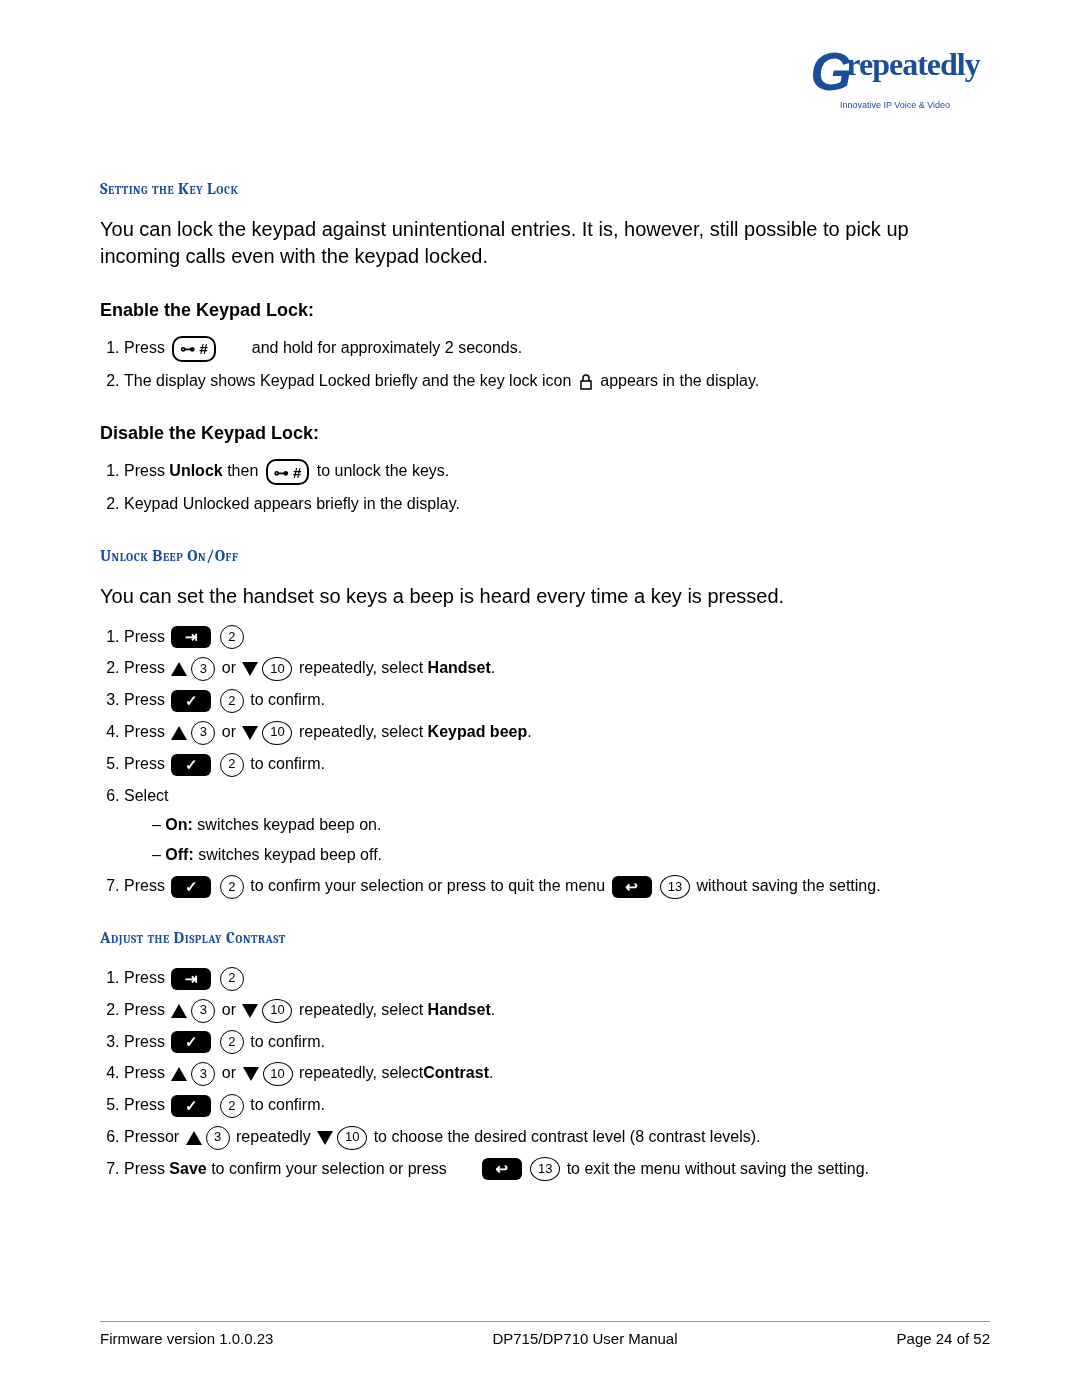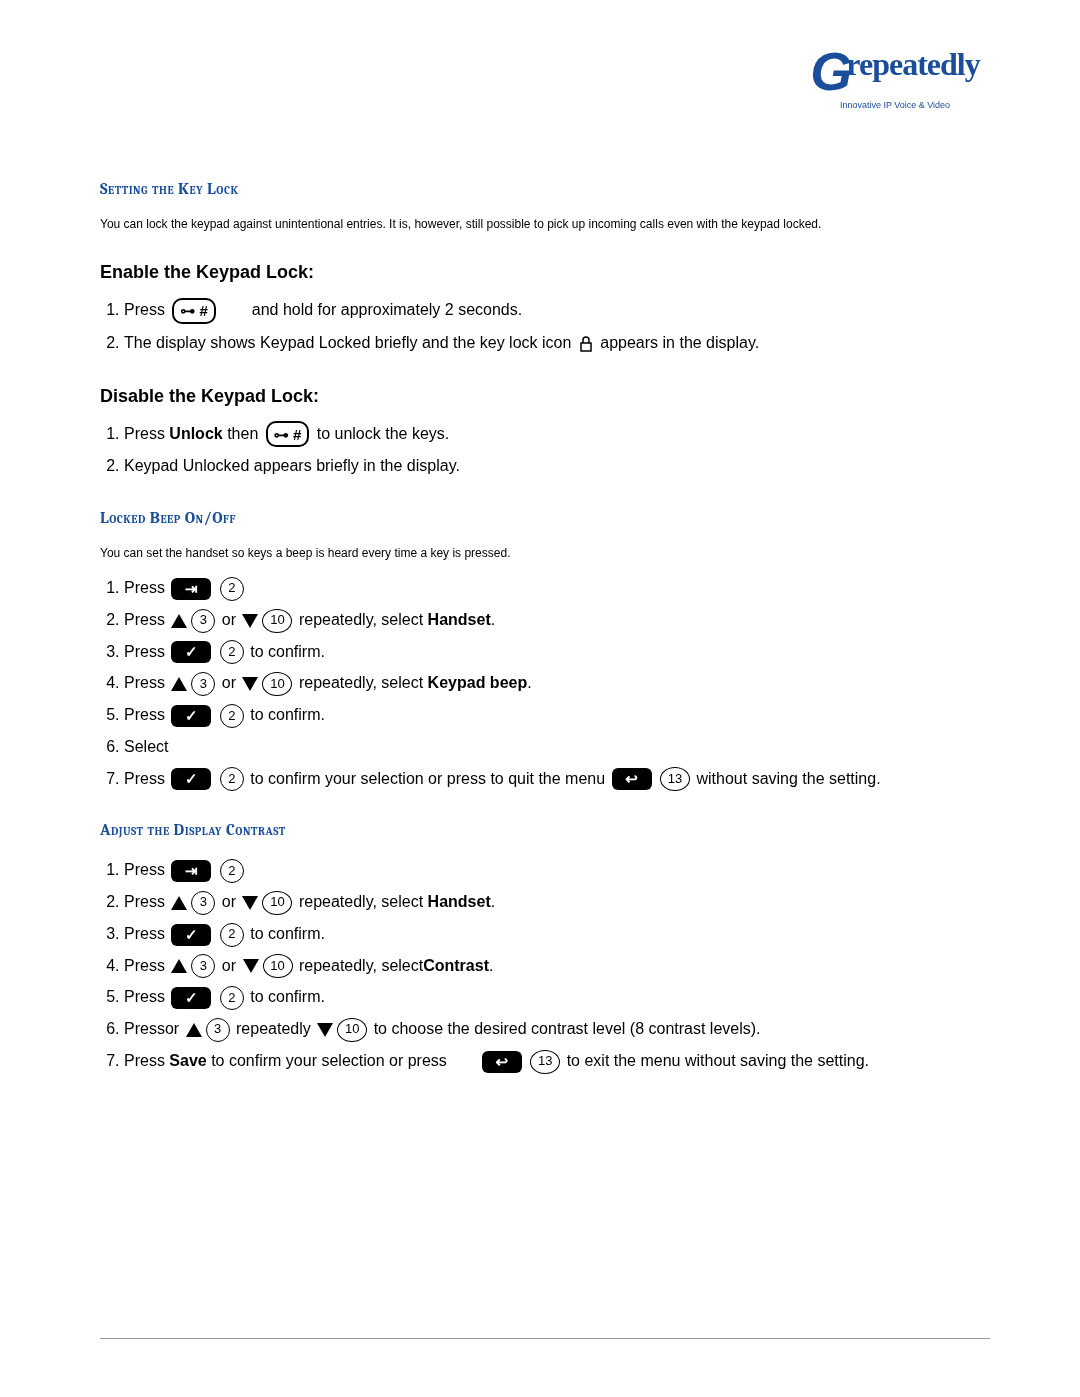--- a/index.html
+++ b/index.html
@@ -54,21 +54,21 @@
   h2.sec-title {
     font-family: Cambria, Georgia, serif;
     font-variant: small-caps;
     color: #1a4d9a;
     font-size: 16px;
     font-weight: bold;
     margin: 0 0 18px 0;
     letter-spacing: 0.5px;
   }
   p.intro {
-    font-size: 12px;
+    font-size: 20px;
     line-height: 1.35;
     margin: 0 0 30px 0;
   }
   .sub-bold {
     font-size: 18px;
     font-weight: bold;
     margin: 6px 0 14px 0;
   }
   ol {
     margin: 14px 0 30px 0;
@@ -211,21 +211,21 @@
     <div class="sub-bold">Disable the Keypad Lock:</div>
     <ol>
       <li>
         <span>Press </span><b>Unlock</b><span> then</span>
         <span class="key-icon">⊶ #</span>
         <span>to unlock the keys.</span>
       </li>
       <li>Keypad Unlocked appears briefly in the display.</li>
     </ol>
 
-    <h2 class="sec-title">Locked Beep On/Off</h2>
+    <h2 class="sec-title">Unlock Beep On/Off</h2>
     <p class="intro" style="margin-bottom:6px">You can set the handset so keys a beep is heard every time a key is pressed.</p>
     <ol>
       <li>
         <span>Press</span>
         <span class="black-btn">⇥</span>
         <span class="circled">2</span>
       </li>
       <li>
         <span>Press</span>
         <span class="tri-up"></span><span class="circled">3</span>
@@ -247,20 +247,24 @@
         <span>repeatedly, select </span><b>Keypad beep</b><span>.</span>
       </li>
       <li>
         <span>Press</span>
         <span class="black-btn">✓</span>
         <span class="circled">2</span>
         <span>to confirm.</span>
       </li>
       <li>
         <span>Select</span>
+        <ul class="sub-list">
+          <li><span>– </span><b>On:</b><span> switches keypad beep on.</span></li>
+          <li><span>– </span><b>Off:</b><span> switches keypad beep off.</span></li>
+        </ul>
       </li>
       <li>
         <span>Press</span>
         <span class="black-btn">✓</span>
         <span class="circled">2</span>
         <span>to confirm your selection or press</span>
         <span>to quit the menu</span>
         <span class="black-btn">↩</span>
         <span class="circled wide">13</span>
         <span>without saving the setting.</span>
@@ -315,14 +319,19 @@
         <span class="black-btn">↩</span>
         <span class="circled wide">13</span>
         <span>to exit the menu without saving the setting.</span>
       </li>
     </ol>
 
   </div>
 
   <div class="footer">
     <div class="footer-line"></div>
+    <div class="footer-row">
+      <span>Firmware version 1.0.0.23</span>
+      <span>DP715/DP710 User Manual</span>
+      <span>Page 24 of 52</span>
+    </div>
   </div>
 </div>
 
 </body></html>

